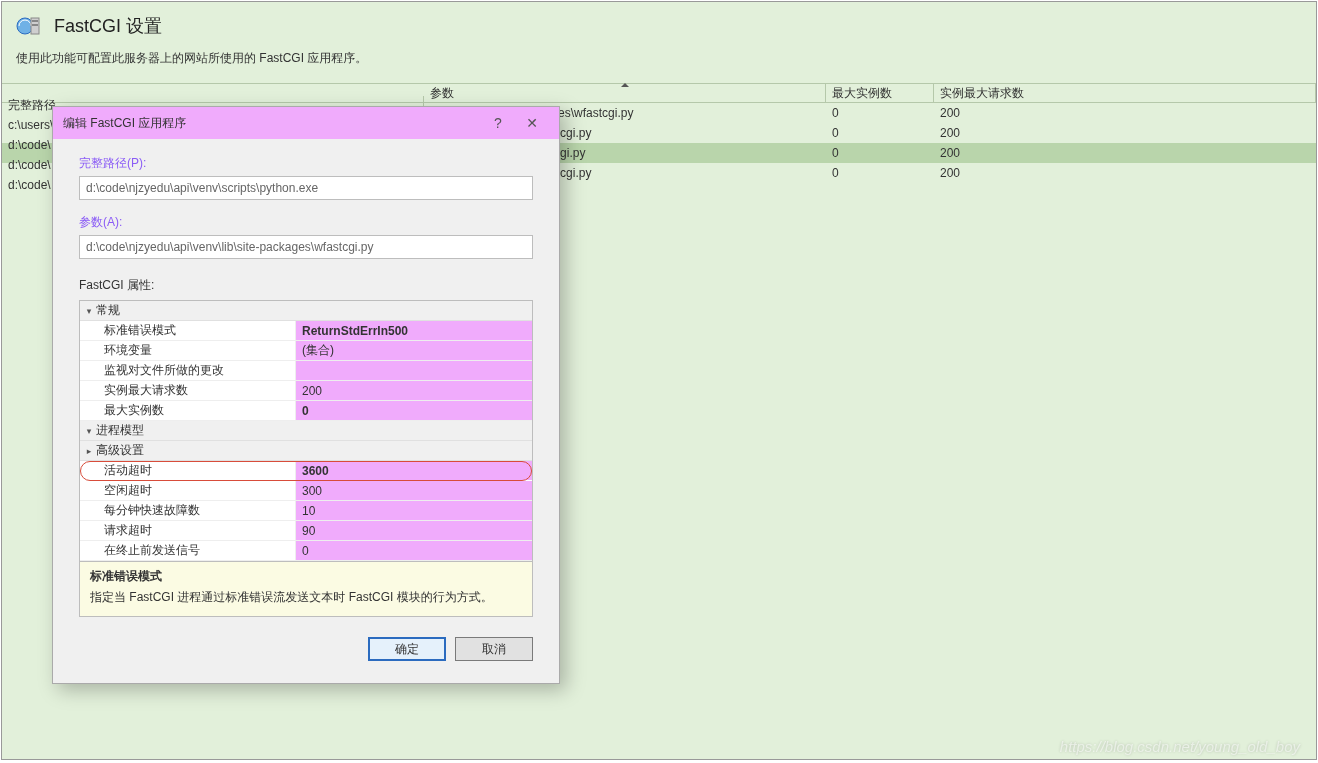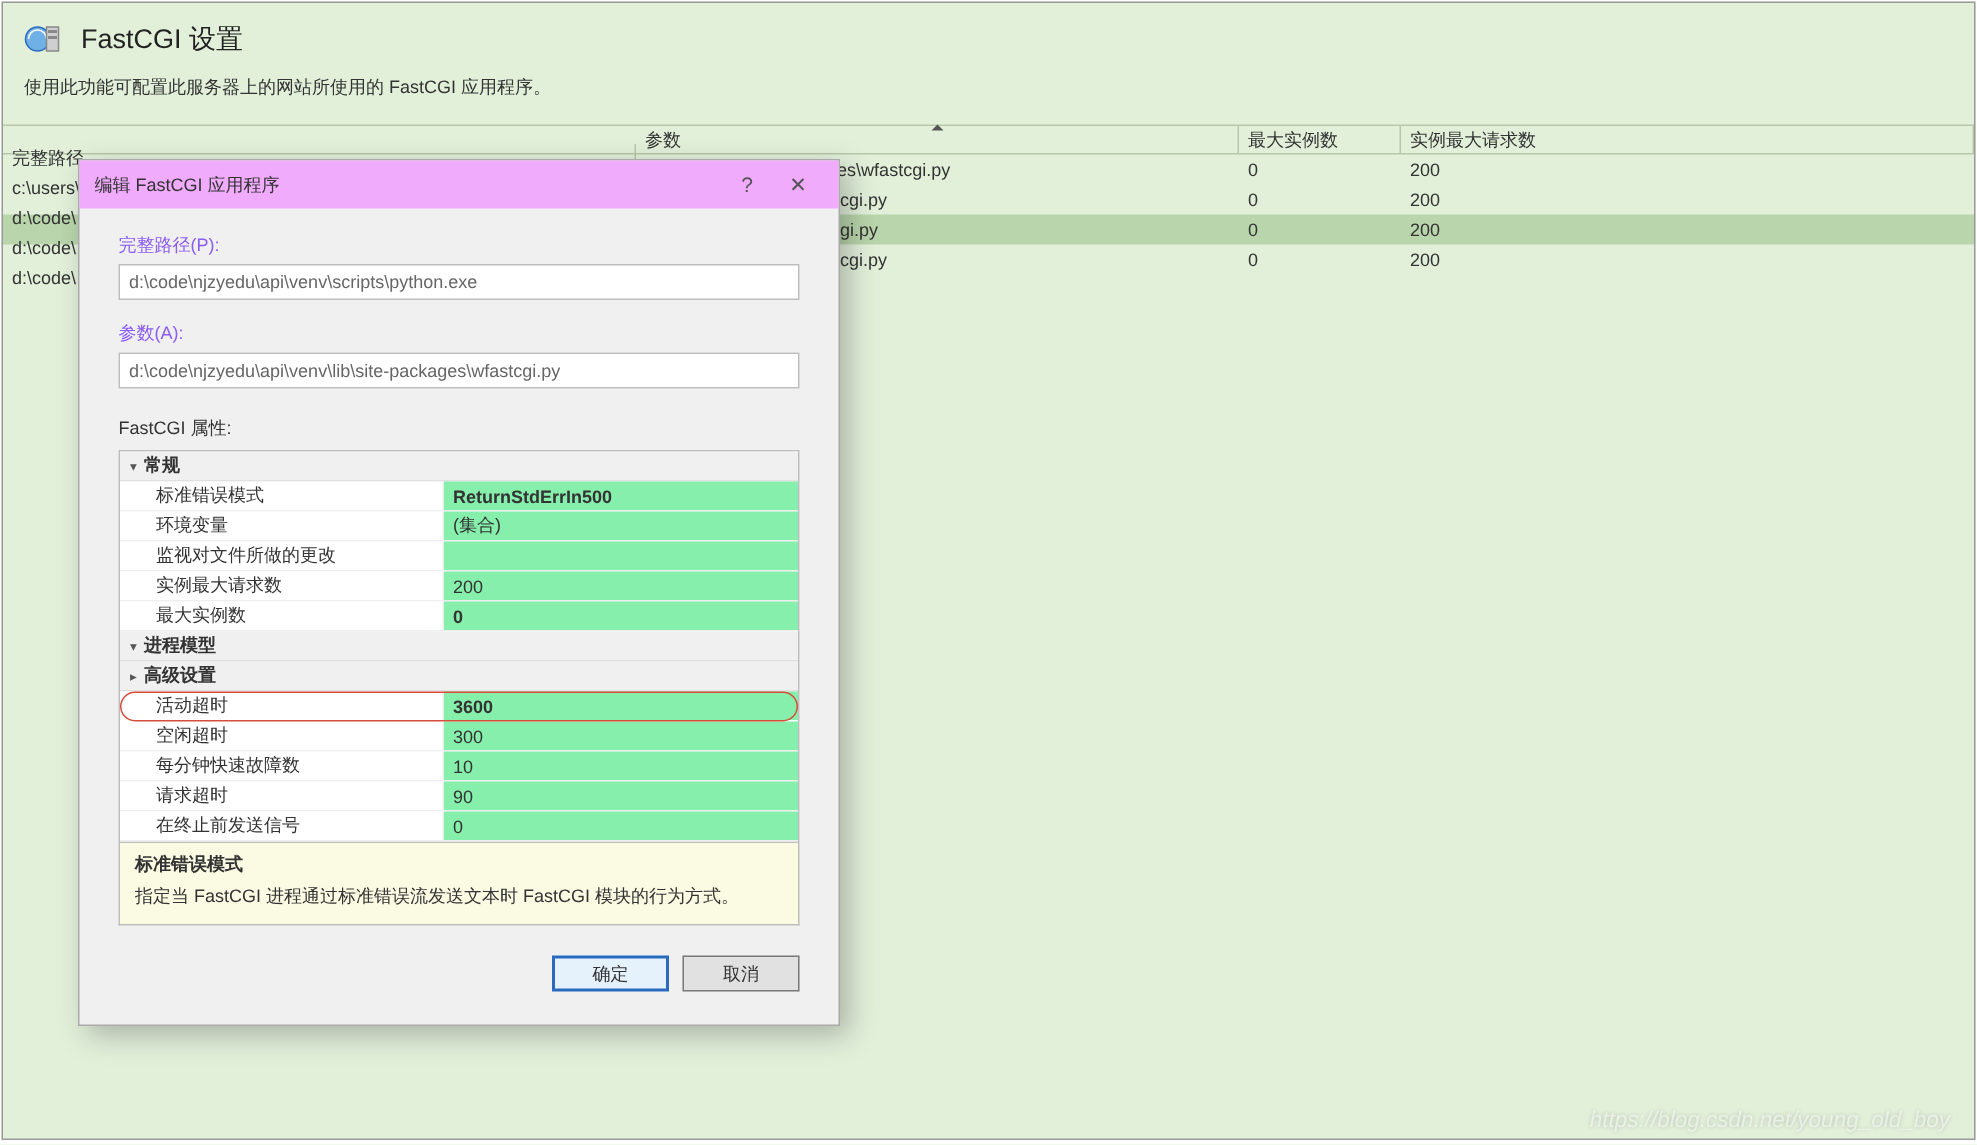--- a/index.html
+++ b/index.html
@@ -134,40 +134,40 @@
     height: 20px;
     background: #f0f0f0;
     border-bottom: 1px solid #e0e0e0;
     font-size: 12px;
     padding-left: 2px;
   }
   .pg-cat .chev {
     width: 14px; text-align: center; color: #555;
     font-size: 9px;
   }
-  .pg-cat .catname { font-weight: bold; }
+  .pg-cat .catname { font-weight: normal; }
   .pg-row {
     display: flex;
     height: 20px;
     border-bottom: 1px solid #eee;
     font-size: 12px;
   }
   .pg-row.highlight { outline: 1px solid #d84c3a; outline-offset: -1px; border-radius: 10px; }
   .pg-name {
     width: 216px;
     padding-left: 24px;
     display: flex; align-items: center;
     border-right: 1px solid #eee;
     background: #fff;
   }
   .pg-val {
     flex: 1;
     padding-left: 6px;
     display: flex; align-items: center;
-    background: #86efac;
+    background: #f0abfc;
   }
   .pg-val.bold { font-weight: bold; }
   .pg-desc {
     background: #fbfbe3;
     border: 1px solid #bdbdbd;
     border-top: none;
     padding: 6px 10px 10px 10px;
     font-size: 12px;
     min-height: 54px;
   }

